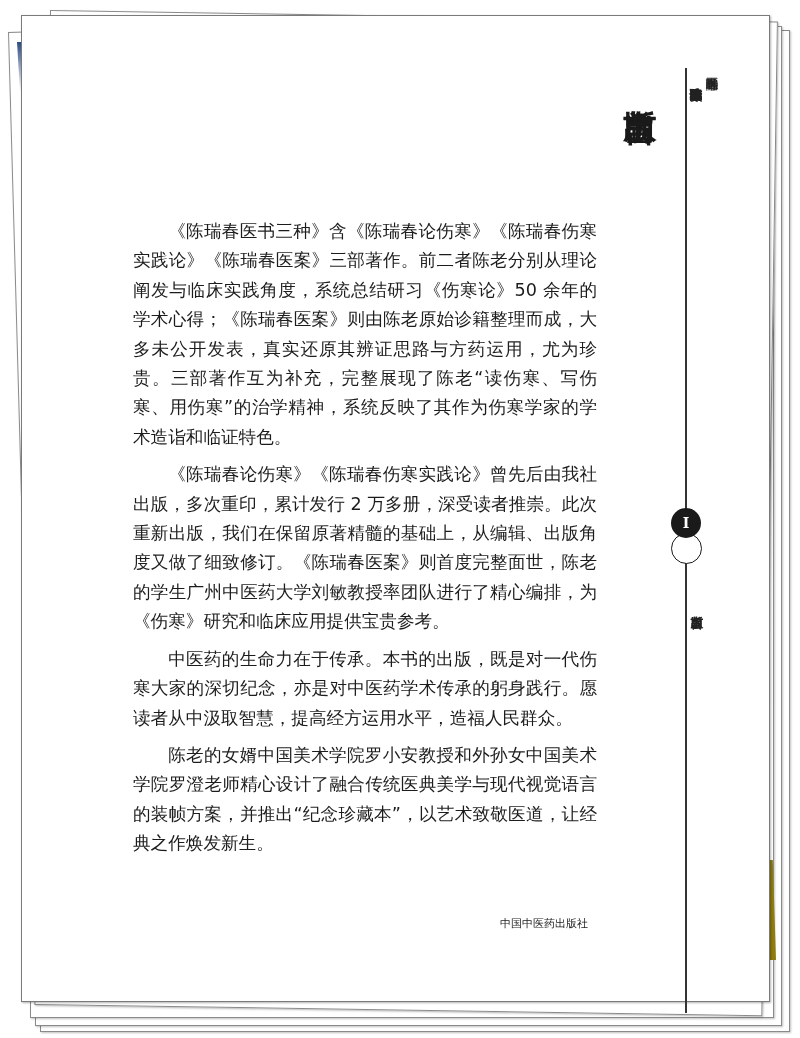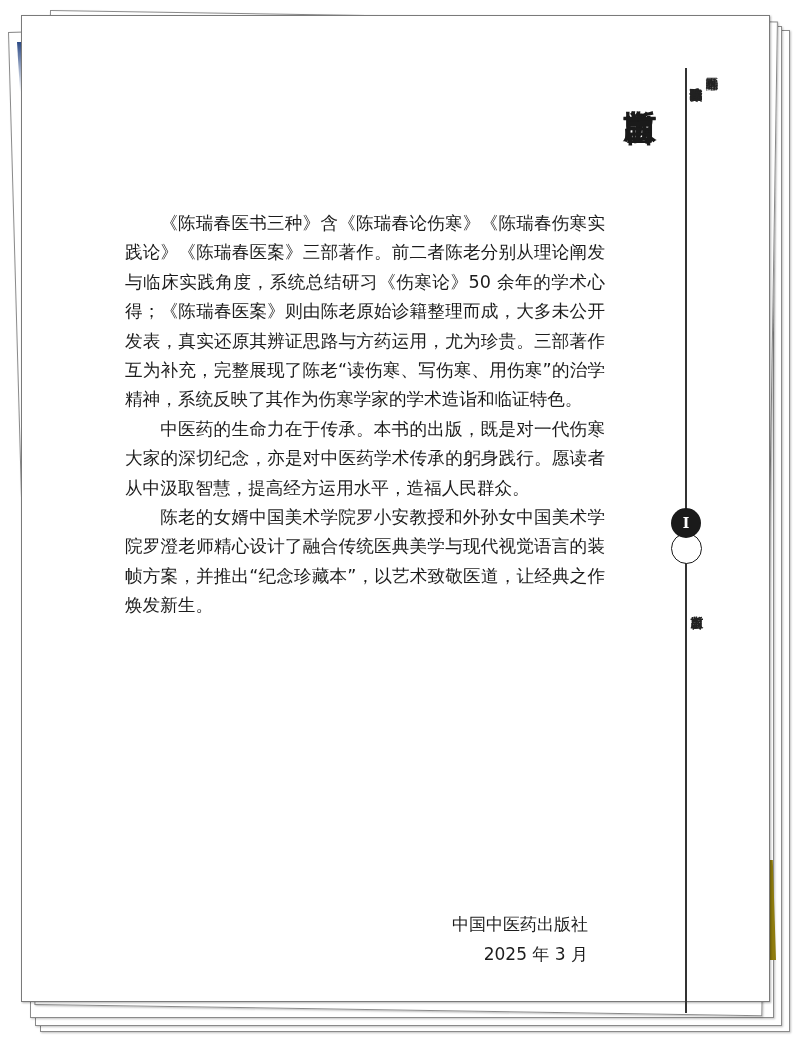--- a/index.html
+++ b/index.html
@@ -118,29 +118,29 @@
       position: absolute;
       left: 103px; top: 193px;
       width: 480px;
       font-family: "DejaVu Sans", "Liberation Sans", sans-serif;
       font-size: 17.6px;
       line-height: 29.4px;
       color: #1c1c1c;
       text-align: justify;
     }
     .body-text p {
-      margin: 0;
+      margin: 8px;
       text-indent: 2em;
     }
     .signature {
       position: absolute;
       right: 181px; top: 893px;
       text-align: right;
       font-family: "DejaVu Sans", "Liberation Sans", sans-serif;
-      font-size: 17px;
+      font-size: 11px;
       line-height: 30px;
       color: #1c1c1c;
     }
   </style>
 </head>
 <body>
 
 <div class="sheet sheet-back-left"></div>
 <div class="blue-strip"></div>
 <div class="sheet sheet-back-1"></div>
@@ -160,22 +160,22 @@
     <span class="book">陈瑞春伤寒实践论</span>
   </div>
 
   <div class="page-badge-ring"></div>
   <div class="page-badge">I</div>
 
   <div class="section-label">出版前言</div>
 
   <div class="body-text">
     <p>《陈瑞春医书三种》含《陈瑞春论伤寒》《陈瑞春伤寒实践论》《陈瑞春医案》三部著作。前二者陈老分别从理论阐发与临床实践角度，系统总结研习《伤寒论》50 余年的学术心得；《陈瑞春医案》则由陈老原始诊籍整理而成，大多未公开发表，真实还原其辨证思路与方药运用，尤为珍贵。三部著作互为补充，完整展现了陈老“读伤寒、写伤寒、用伤寒”的治学精神，系统反映了其作为伤寒学家的学术造诣和临证特色。</p>
+    <p>《陈瑞春论伤寒》《陈瑞春伤寒实践论》曾先后由我社出版，多次重印，累计发行 2 万多册，深受读者推崇。此次重新出版，我们在保留原著精髓的基础上，从编辑、出版角度又做了细致修订。《陈瑞春医案》则首度完整面世，陈老的学生广州中医药大学刘敏教授率团队进行了精心编排，为《伤寒》研究和临床应用提供宝贵参考。</p>
     <p>中医药的生命力在于传承。本书的出版，既是对一代伤寒大家的深切纪念，亦是对中医药学术传承的躬身践行。愿读者从中汲取智慧，提高经方运用水平，造福人民群众。</p>
     <p>陈老的女婿中国美术学院罗小安教授和外孙女中国美术学院罗澄老师精心设计了融合传统医典美学与现代视觉语言的装帧方案，并推出“纪念珍藏本”，以艺术致敬医道，让经典之作焕发新生。</p>
   </div>
 
   <div class="signature">
     <div>中国中医药出版社</div>
-    <div>2025 年 3 月</div>
   </div>
 
 </div>
 
 </body></html>

